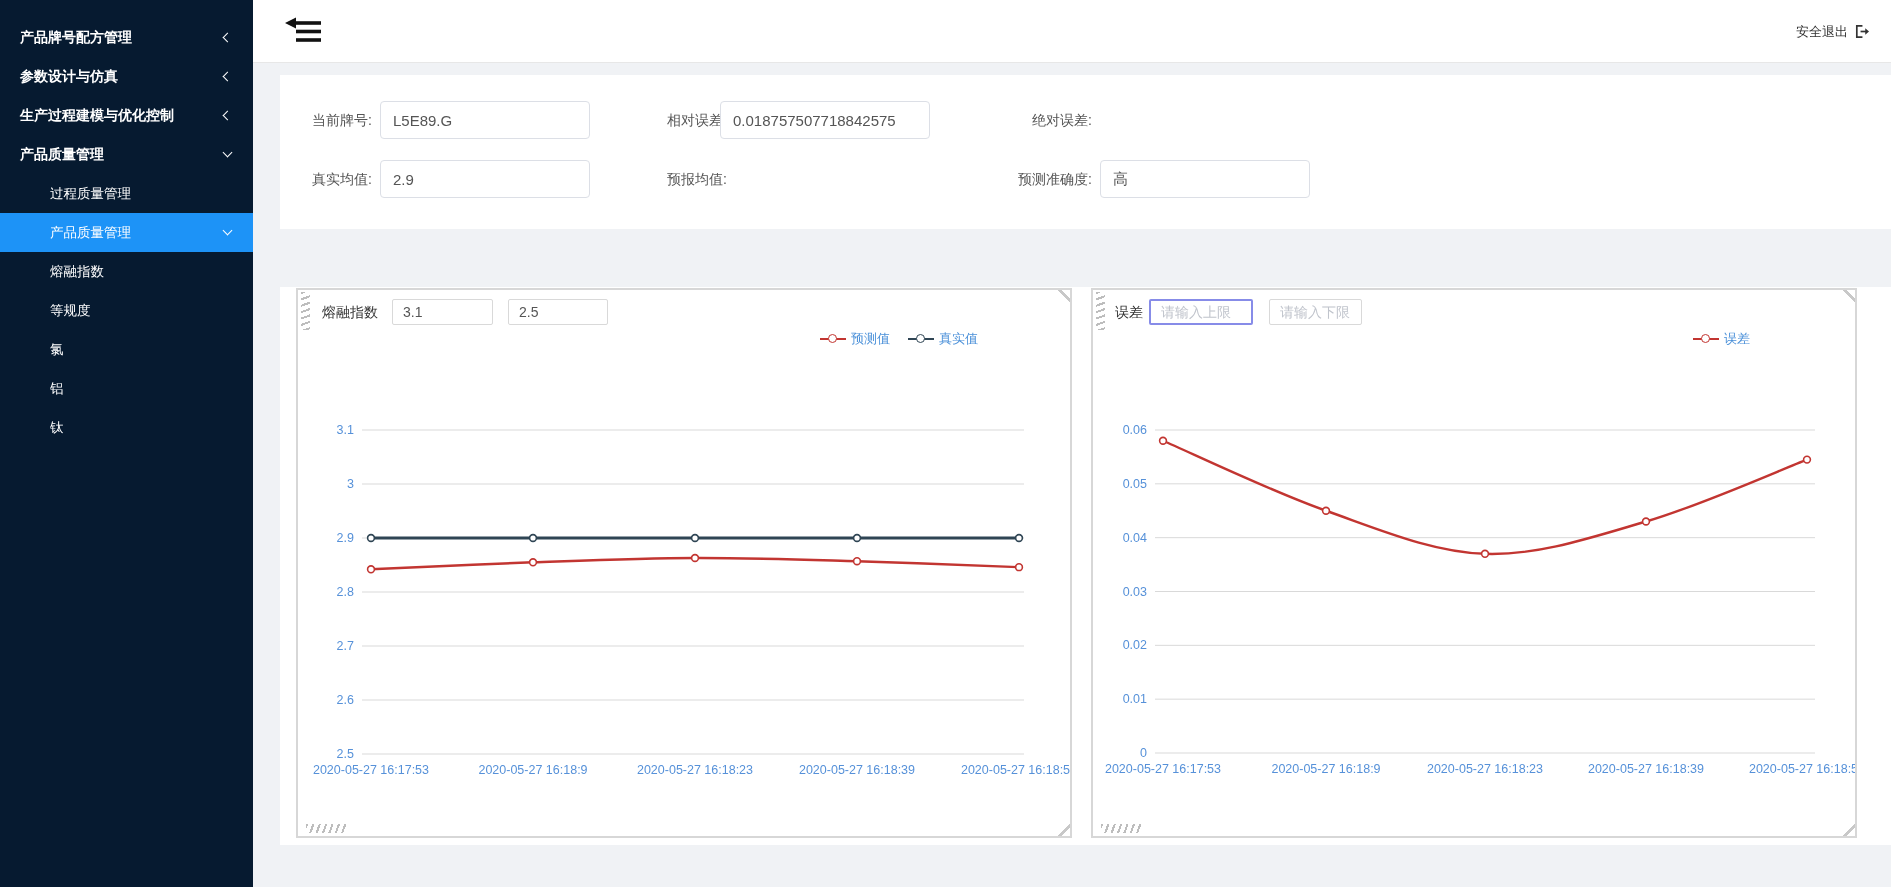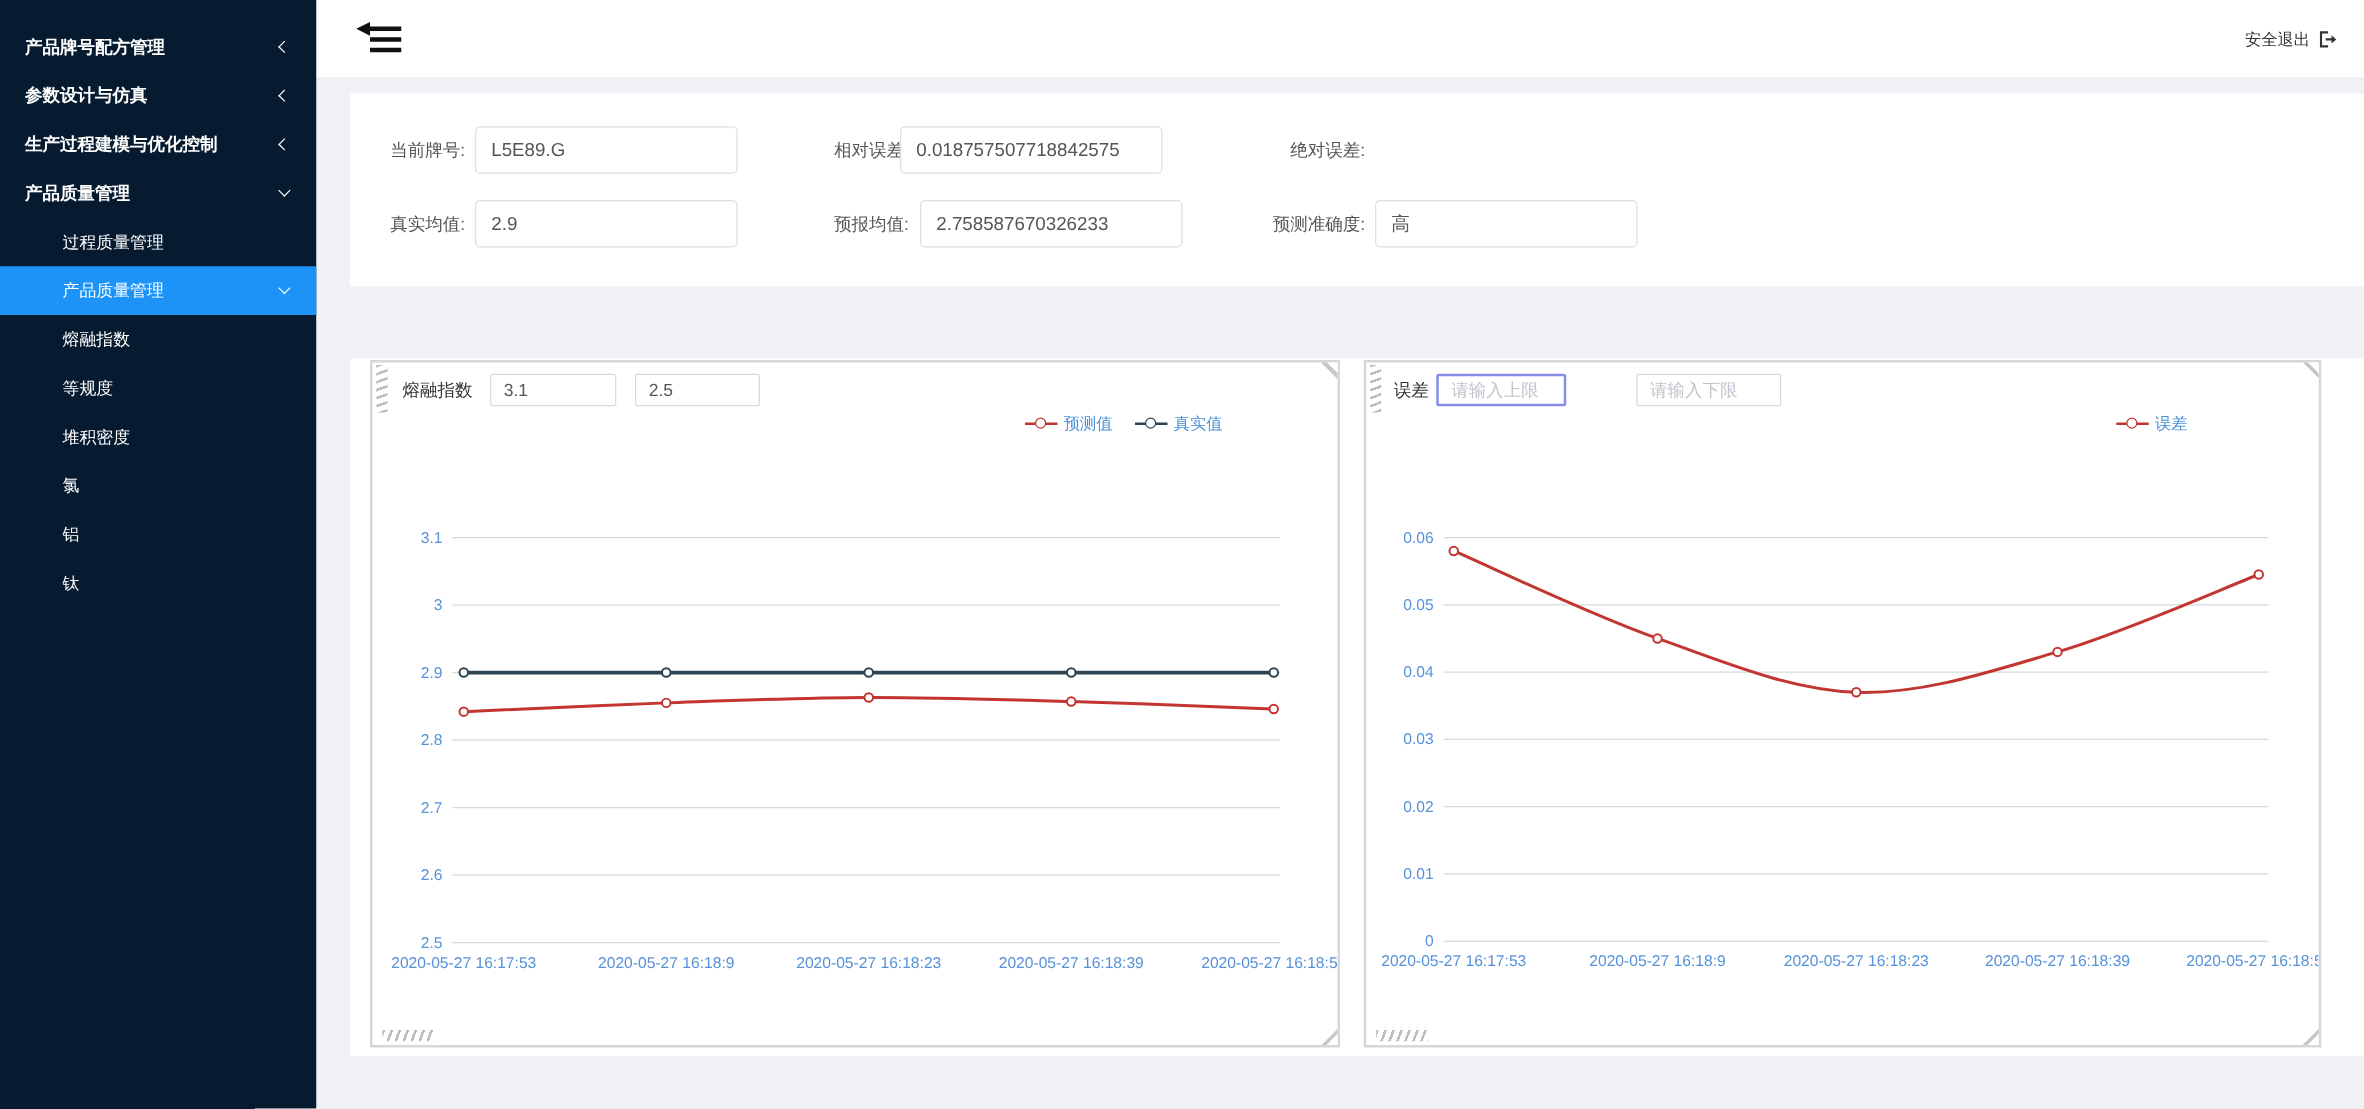--- a/index.html
+++ b/index.html
@@ -99,23 +99,20 @@
           <span>产品质量管理</span>
           <i class="chev down"></i>
         </div>
         <div class="sub-item">
           <span>熔融指数</span>
         </div>
         <div class="sub-item">
           <span>等规度</span>
         </div>
         <div class="sub-item">
-          <span>堆积密度</span>
-        </div>
-        <div class="sub-item">
           <span>氯</span>
         </div>
         <div class="sub-item">
           <span>铝</span>
         </div>
         <div class="sub-item">
           <span>钛</span>
         </div>
       </div>
   </div>
@@ -142,21 +139,20 @@
   <div id="form-card">
     <div class="f-label" style="left:0;   top:26px; width:92px;">当前牌号:</div>
     <input class="f-input" style="left: 100px; top: 26px;" value="L5E89.G">
     <div class="f-label" style="left:340px; top:26px; width:107px;">相对误差:</div>
     <input class="f-input" style="left: 440px; top: 26px;" value="0.018757507718842575">
     <div class="f-label" style="left:690px; top:26px; width:122px;">绝对误差:</div>
 
     <div class="f-label" style="left:0;   top:85px; width:92px;">真实均值:</div>
     <input class="f-input" style="left: 100px; top: 85px;" value="2.9">
     <div class="f-label" style="left:340px; top:85px; width:107px;">预报均值:</div>
-    <input class="f-input" style="left: 456px; top: 85px;" value="2.758587670326233">
     <div class="f-label" style="left:690px; top:85px; width:122px;">预测准确度:</div>
     <input class="f-input" style="left: 820px; top: 85px;" value="高">
   </div>
 
   <div id="charts-card">
 
     <div class="panel" id="panel-left">
       <div class="hatch-v"></div>
       <div class="hatch-h"></div>
       <div class="bevel-tr"></div>
@@ -209,21 +205,21 @@
         </svg>
     </div>
 
     <div class="panel" id="panel-right">
       <div class="hatch-v"></div>
       <div class="hatch-h"></div>
       <div class="bevel-tr"></div>
       <div class="bevel-br"></div>
       <div class="panel-title" style="left:22px;">误差</div>
       <input class="limit-input focused" style="left: 56px; width: 104px;" placeholder="请输入上限">
-      <input class="limit-input" style="left: 176px; width: 116px; margin-left: 40px;" placeholder="请输入下限">
+      <input class="limit-input" style="left: 176px; width: 93px;" placeholder="请输入下限">
       <div class="legend" style="left:600px;" id="legend-right">
           <div class="legend-item">
             <span class="lg-line" style="background: rgb(194, 53, 49); border-color: rgb(194, 53, 49);"></span>
             <span class="legend-label">误差</span>
           </div>
         </div>
       <svg class="chart-svg" id="chart-right" width="762" height="546">
           <line x1="62" y1="140" x2="722" y2="140" stroke="#d9d9d9" stroke-width="1"></line>
           <text x="54" y="144" text-anchor="end" class="tick-text">0.06</text>
           <line x1="62" y1="193.83333333333334" x2="722" y2="193.83333333333334" stroke="#d9d9d9" stroke-width="1"></line>

